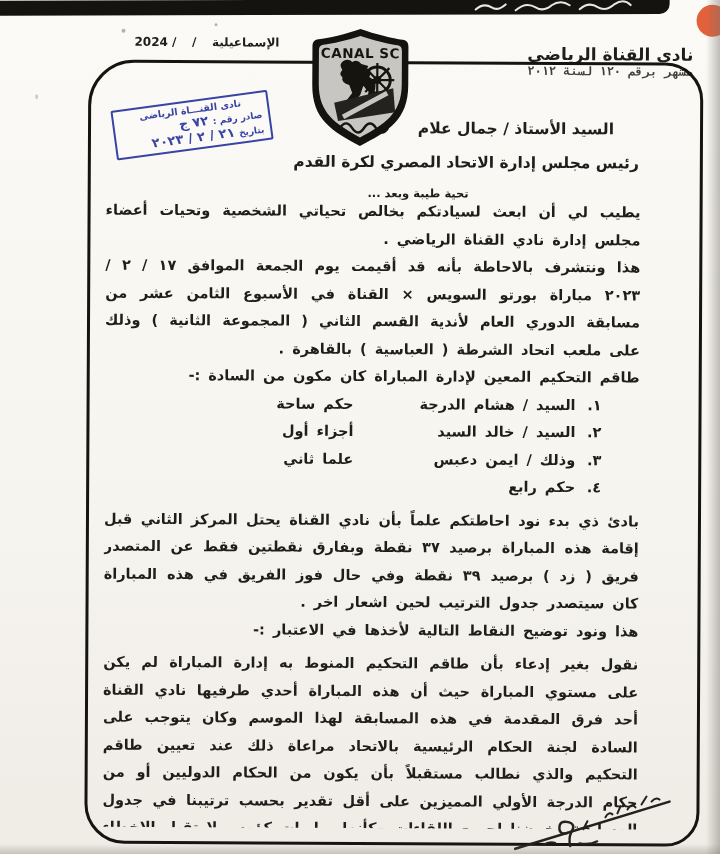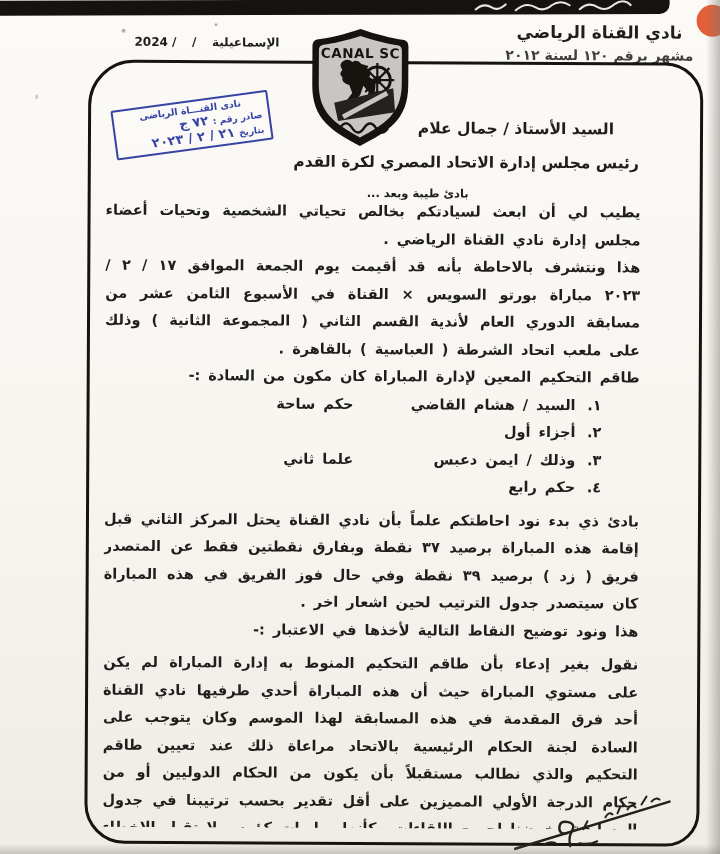--- a/index.html
+++ b/index.html
@@ -30,22 +30,22 @@
     position:absolute;top:3px;right:-7px;width:32px;height:32px;border-radius:50%;
     background:var(--accent-dot,#e2613b);
   }
   .smudge{position:absolute;background:#7b776f;border-radius:50%;opacity:.55;}
   .smudge.s1{left:120px;top:30px;width:4px;height:4px;}
   .smudge.s2{left:213px;top:24px;width:3px;height:3px;}
   .smudge.s3{left:34px;top:96px;width:3px;height:5px;opacity:.35;}
 
   
   .hdr-right{position:absolute;top:21px;right:28px;text-align:center;color:var(--ink,#1f1e1b);}
-  .hdr-club{font-size:17px;font-weight:700;letter-spacing:0;}
-  .hdr-reg{font-size:14px;font-weight:700;margin-top:5px;opacity:.85;}
+  .hdr-club{font-size:17px;font-weight:700;letter-spacing:0;margin-top:22px;}
+  .hdr-reg{font-size:12px;font-weight:700;opacity:.85;font-family:Liberation Mono, monospace;}
   .hdr-left{
     position:absolute;top:36px;left:133px;width:145px;
     display:flex;justify-content:space-between;align-items:baseline;
     font-size:12px;font-weight:700;color:var(--ink,#1f1e1b);
   }
   .hdr-left .slash{font-weight:700;}
   .logo{position:absolute;top:27px;left:303px;width:112px;height:122px;z-index:5;}
 
   
   .letter-box{
@@ -152,35 +152,36 @@
         <span class="stamp-val">٧٢ ج</span>
       </div>
       <div class="stamp-line3">
         <span>بتاريخ</span>
         <span class="stamp-val">٢١ / ٢ / ٢٠٢٣</span>
       </div>
     </div>
 
     <div class="addressee">السيد الأستاذ / جمال علام</div>
     <div class="addressee-title">رئيس مجلس إدارة الاتحاد المصري لكرة القدم</div>
-    <div class="salutation">بادئ طيبة وبعد ...</div>
+    <div class="salutation">تحية طيبة وبعد ...</div>
 
     <div class="body-text">
       <p class="p1">يطيب لي أن ابعث لسيادتكم بخالص تحياتي الشخصية وتحيات أعضاء مجلس إدارة نادي القناة الرياضي .</p>
       <p class="p2">هذا ونتشرف بالاحاطة بأنه قد أقيمت يوم الجمعة الموافق ١٧ / ٢ / ٢٠٢٣ مباراة بورتو السويس × القناة في الأسبوع الثامن عشر من مسابقة الدوري العام لأندية القسم الثاني ( المجموعة الثانية ) وذلك على ملعب اتحاد الشرطة ( العباسية ) بالقاهرة .</p>
       <p class="ref-intro">طاقم التحكيم المعين لإدارة المباراة كان مكون من السادة :-</p>
 
       <div class="ref-list">
         <div class="ref-row">
           <span class="ref-num">١.</span>
-          <span class="ref-name">السيد / هشام القاضي</span>
+          <span class="ref-name">السيد / هشام الدرجة</span>
           <span class="ref-role">حكم ساحة</span>
         </div>
         <div class="ref-row">
           <span class="ref-num">٢.</span>
+          <span class="ref-name">السيد / خالد السيد</span>
           <span class="ref-role">أجزاء أول</span>
         </div>
         <div class="ref-row">
           <span class="ref-num">٣.</span>
           <span class="ref-name">وذلك / ايمن دعبس</span>
           <span class="ref-role">علما ثاني</span>
         </div>
         <div class="ref-row">
           <span class="ref-num">٤.</span>
           <span class="ref-role">حكم رابع</span>

